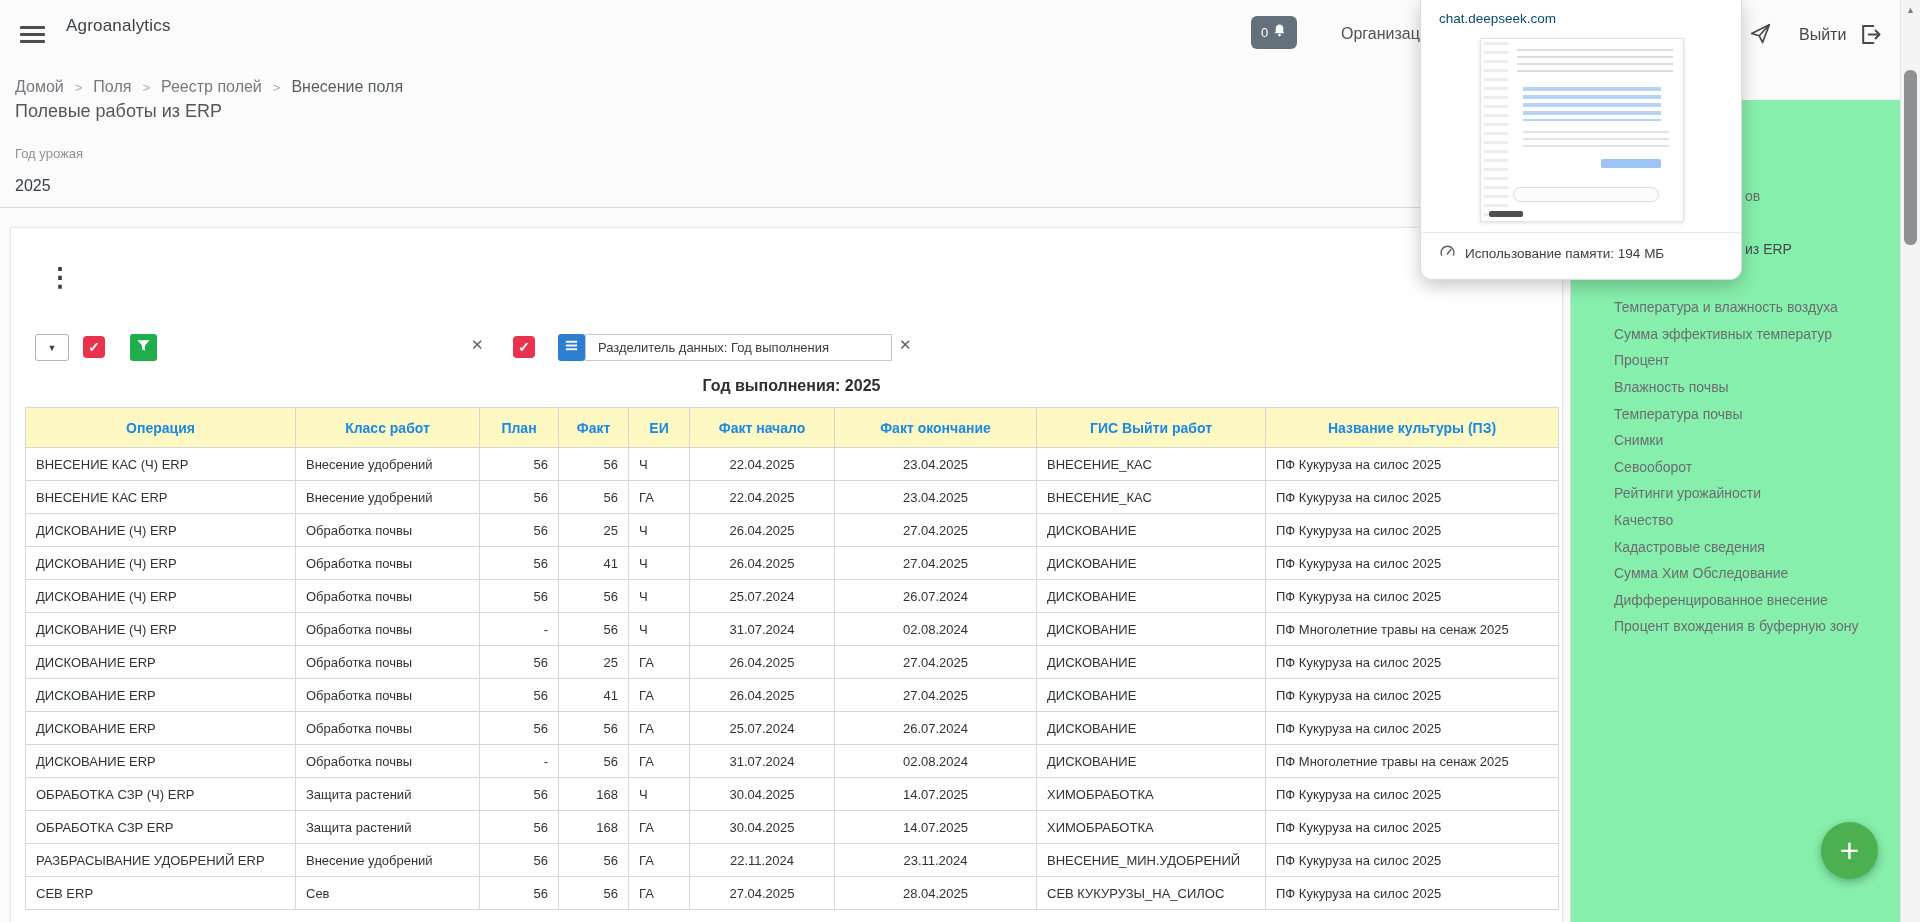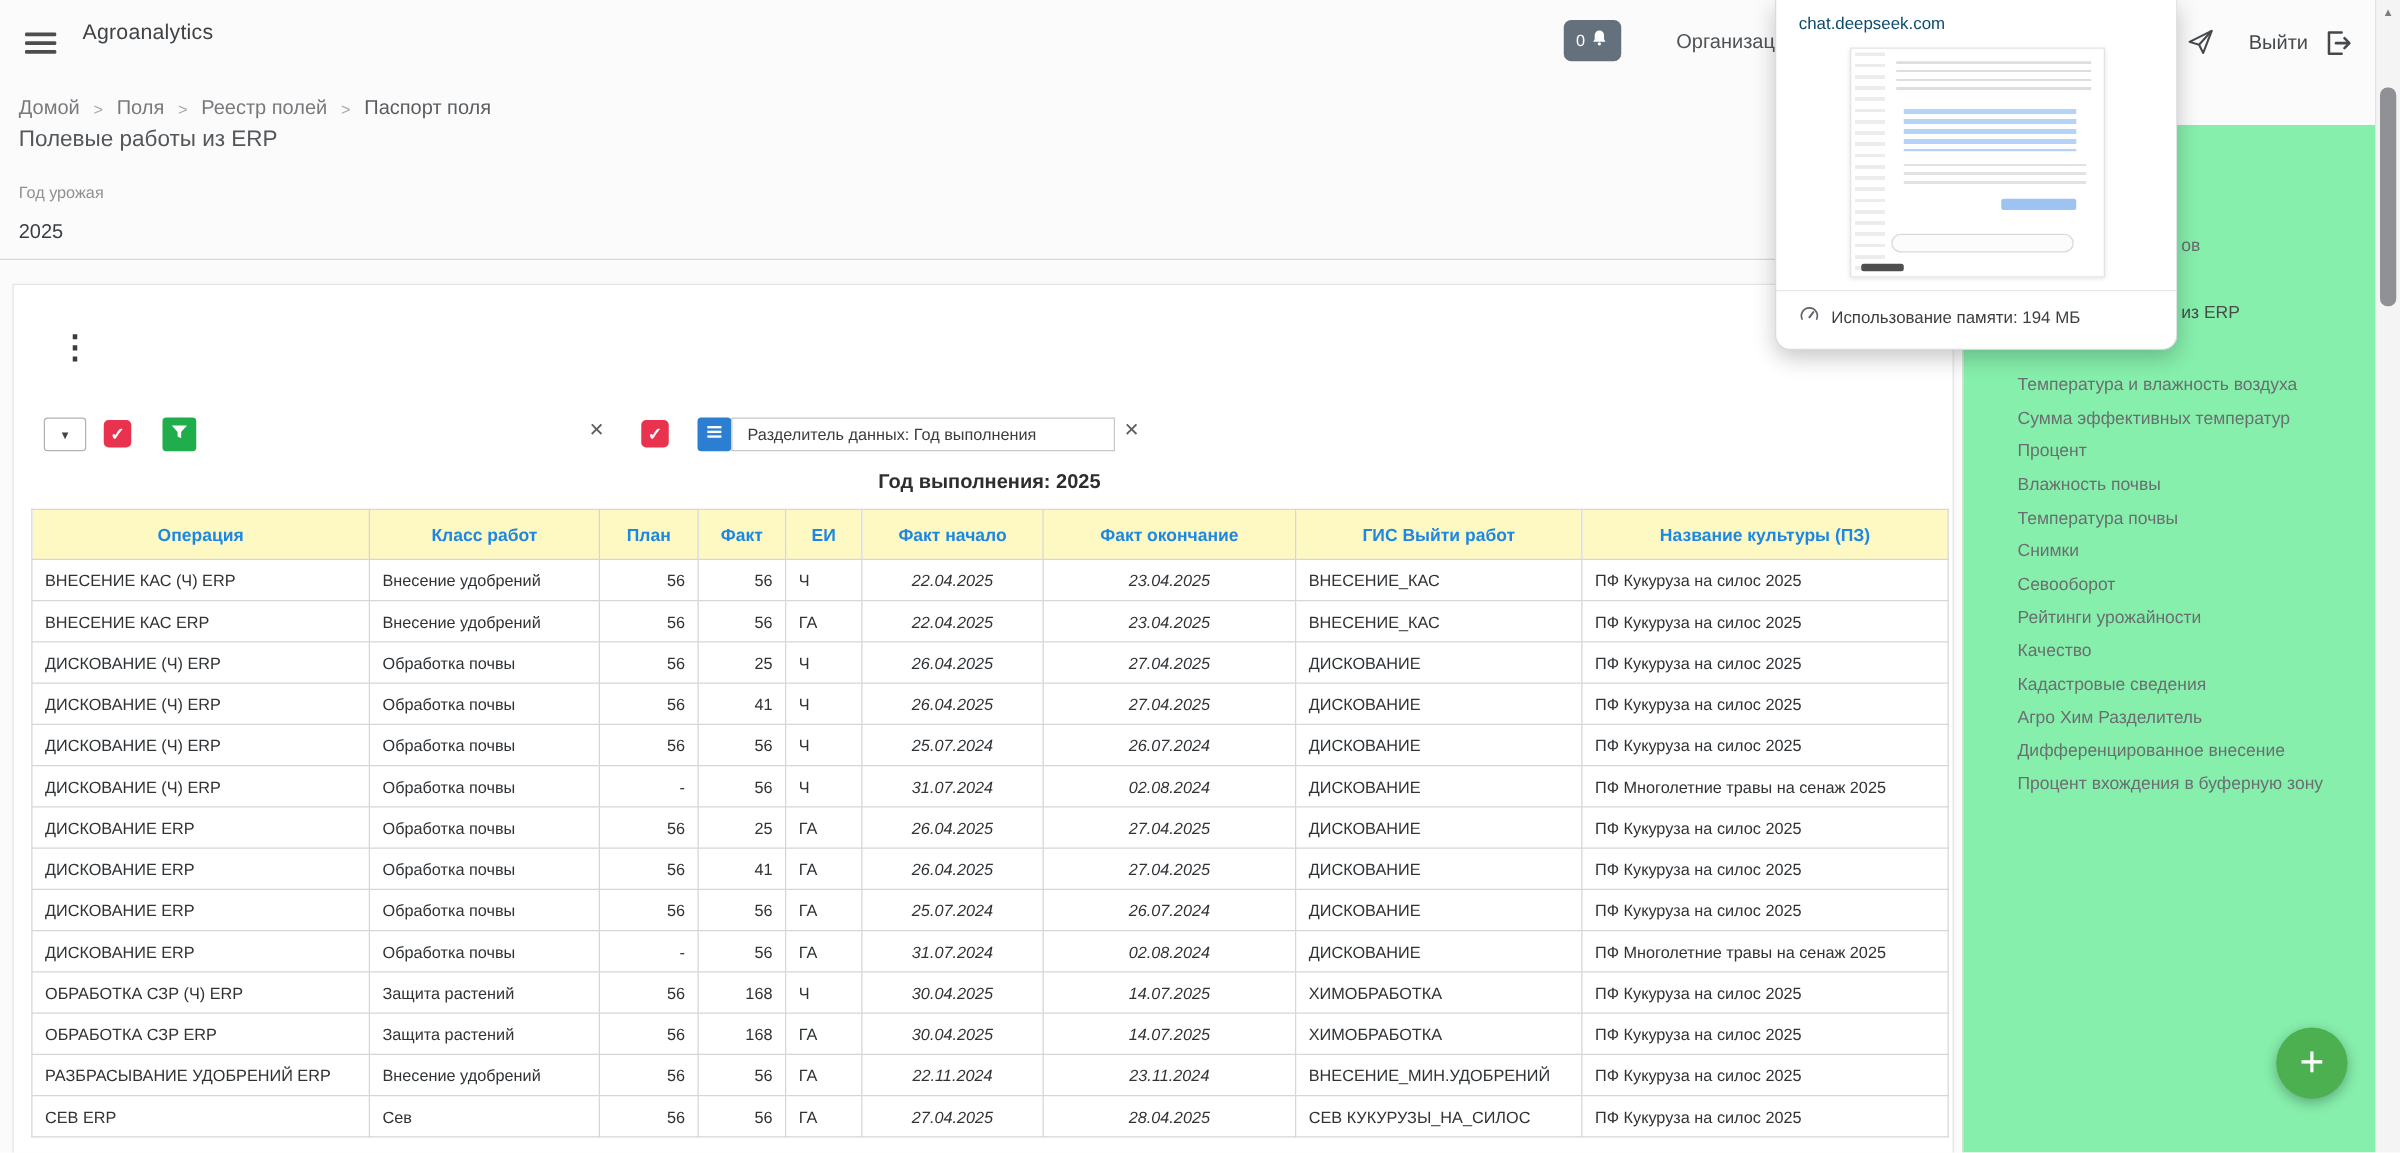--- a/index.html
+++ b/index.html
@@ -55,21 +55,21 @@
 
   table.grid{position:absolute;left:14px;top:179px;border-collapse:collapse;table-layout:fixed;width:1533px;background:#fff;}
   .grid col:nth-child(1){width:270px;}.grid col:nth-child(2){width:184px;}.grid col:nth-child(3){width:79px;}
   .grid col:nth-child(4){width:70px;}.grid col:nth-child(5){width:61px;}.grid col:nth-child(6){width:145px;}
   .grid col:nth-child(7){width:202px;}.grid col:nth-child(8){width:229px;}.grid col:nth-child(9){width:293px;}
   .grid th{border:1px solid #d6d6d6;color:#1d87e4;font-size:14px;font-weight:bold;height:40px;padding:0 6px;
     text-align:center;background:#fef9c3;cursor:pointer;white-space:nowrap;overflow:hidden;}
   .grid td{border:1px solid #d6d6d6;font-size:13px;color:#303336;height:33px;padding:0 10px;background:#fff;
     white-space:nowrap;overflow:hidden;}
   .grid td:nth-child(3),.grid td:nth-child(4){text-align:right;}
-  .grid td:nth-child(6),.grid td:nth-child(7){text-align:center;font-style:italic;}
+  .grid td:nth-child(6),.grid td:nth-child(7){text-align:center;}
 
   
   .sidebar{position:absolute;left:1570px;top:100px;width:330px;height:822px;background:#86efac;border-left:1px solid #dcdcdc;}
   .side-frag{position:absolute;left:174px;font-size:14px;color:#6b6b6b;cursor:pointer;white-space:nowrap;}
   .frag-top{top:88px;}
   .frag-active{top:141px;color:#4a4a4a;}
   .side-list{position:absolute;left:43px;top:194px;list-style:none;}
   .side-list li{height:26.6px;display:flex;align-items:center;font-size:14px;color:#6b6e70;cursor:pointer;white-space:nowrap;}
 
   
@@ -149,21 +149,21 @@
         <span class="crumb-label">Поля</span>
         <span class="sep">&gt;</span>
       </span>
 
       <span class="crumb">
         <span class="crumb-label">Реестр полей</span>
         <span class="sep">&gt;</span>
       </span>
 
       <span class="crumb">
-        <span class="crumb-label">Паспорт поля</span>
+        <span class="crumb-label">Внесение поля</span>
 
       </span>
     </nav>
 
   <div class="section-title">Полевые работы из ERP</div>
   <div class="year-label">Год урожая</div>
   <div class="year-value">2025</div>
   <div class="title-hr"></div>
 
   <div class="card">
@@ -426,21 +426,21 @@
         <li>Снимки</li>
 
         <li>Севооборот</li>
 
         <li>Рейтинги урожайности</li>
 
         <li>Качество</li>
 
         <li>Кадастровые сведения</li>
 
-        <li>Агро Хим Разделитель</li>
+        <li>Сумма Хим Обследование</li>
 
         <li>Дифференцированное внесение</li>
 
         <li>Процент вхождения в буферную зону</li>
       </ul>
   </aside>
 
   <div class="scrollbar">
     <div class="scroll-up">▲</div>
     <div class="scroll-thumb"></div>

